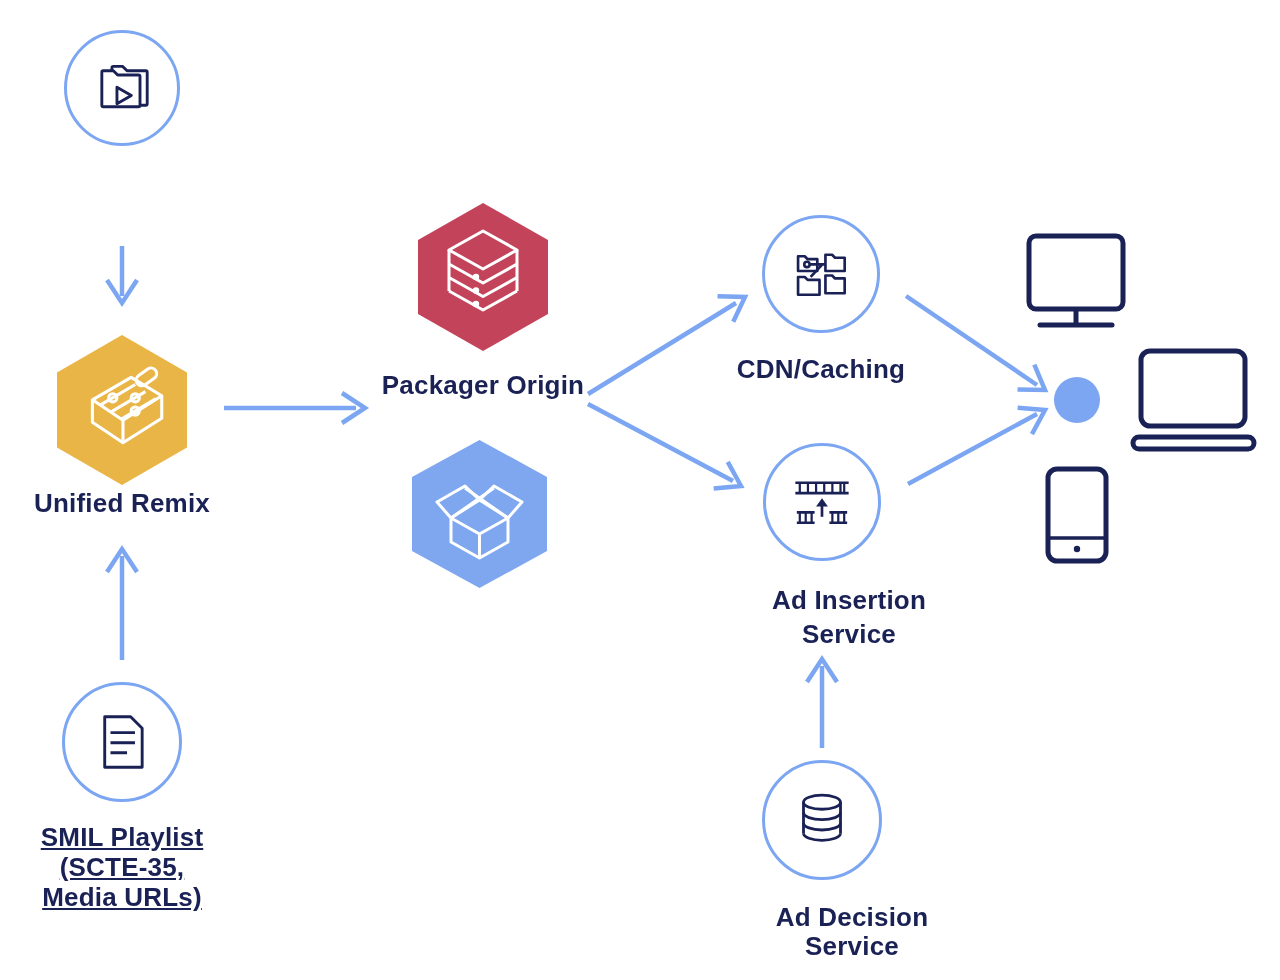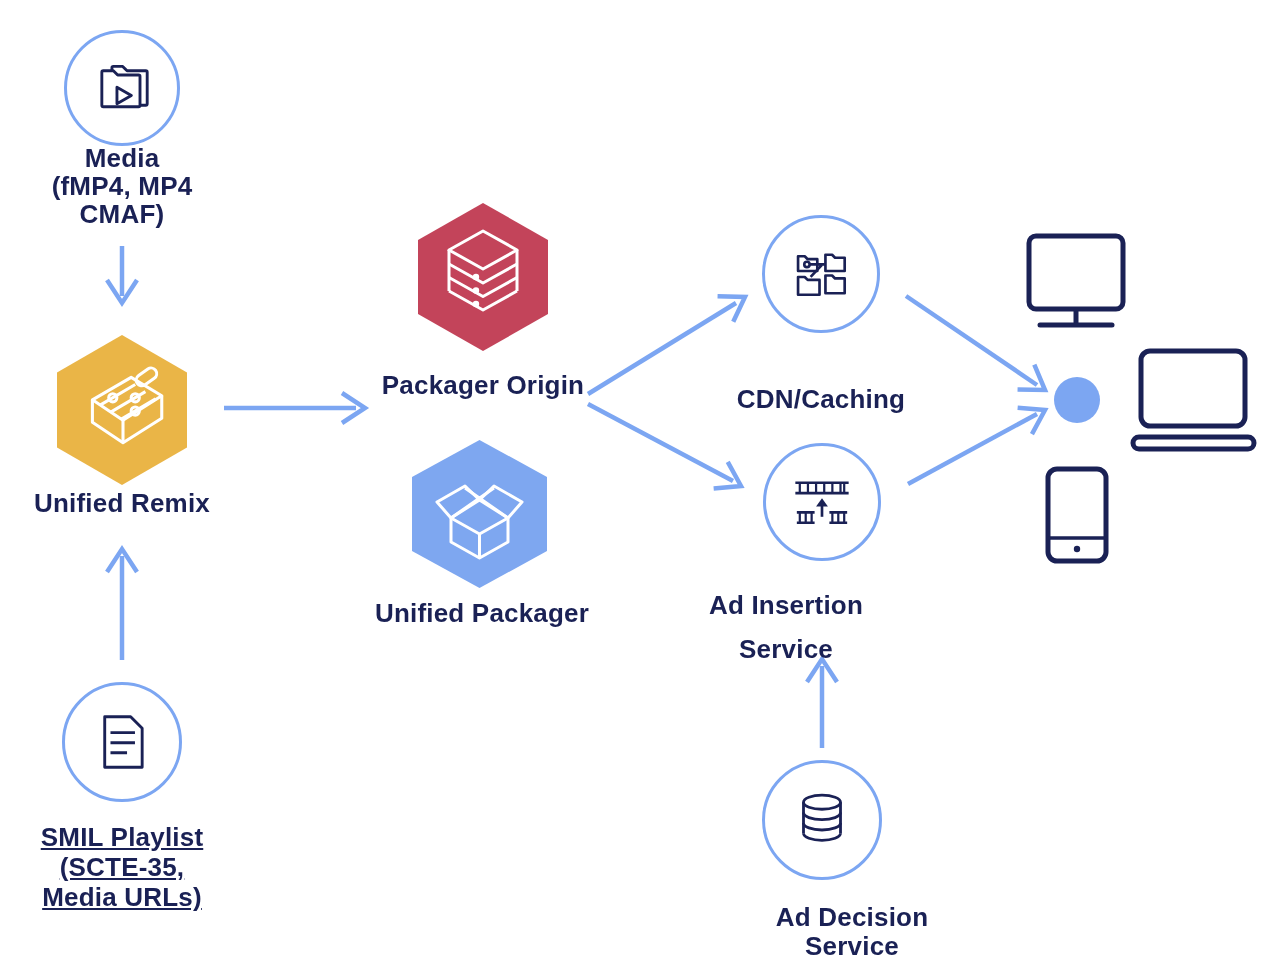--- a/index.html
+++ b/index.html
@@ -84,23 +84,20 @@
 
   <div class="circle-node" style="left:64px;top:30px;width:116px;height:116px;">
     <svg width="72" height="72" viewBox="0 0 100 100">
       <g class="icon-navy" stroke-width="4" stroke-linejoin="round">
         <path d="M36,30 v-8 a2,2 0 0 1 2,-2 h13 l6,6 h26 a2,2 0 0 1 2,2 v44 a2,2 0 0 1 -2,2 h-7"></path>
         <path d="M22,36 v-8 a2,2 0 0 1 2,-2 h14 l6,6 h29 a2,2 0 0 1 2,2 v40 a2,2 0 0 1 -2,2 h-49 a2,2 0 0 1 -2,-2 z" fill="#FFFFFF"></path>
         <path d="M43,49 v23 l20,-11.5 z"></path>
       </g>
     </svg>
   </div>
-  <div class="node-label" style="left:12px;top:144px;width:220px;line-height:28px;">Media
-(fMP4, MP4
-CMAF)</div>
 
   <svg class="abs" style="left:57px;top:335px;" width="130" height="150" viewBox="0 0 130 150">
     <polygon points="65,0 130,37.5 130,112.5 65,150 0,112.5 0,37.5" fill="var(--hex-yellow)"></polygon>
     <g class="icon-white" stroke-width="3" stroke-linejoin="round" transform="translate(15,22) scale(1.02)">
       <rect x="62" y="14" width="22" height="11" rx="5.5" transform="rotate(-35 73 19.5)"></rect>
       <path d="M20,42 L58,20 L88,38 L50,62 Z"></path>
       <path d="M20,42 L20,64 L50,84 L88,60 L88,38"></path>
       <path d="M50,62 L50,84"></path>
       <path d="M28,47 L62,27"></path>
         <circle cx="40" cy="40" r="4"></circle>
@@ -143,51 +140,50 @@
     <polygon points="67.5,0 135,37 135,111 67.5,148 0,111 0,37" fill="var(--hex-blue)"></polygon>
     <g class="icon-white" stroke-width="3" stroke-linejoin="round">
       <path d="M39,78 V102 L67.5,118 L96,102 V78"></path>
       <path d="M39,78 L67.5,94 L96,78"></path>
       <path d="M67.5,94 V118"></path>
       <path d="M39,78 L25,62 L53,46 L67.5,60 Z"></path>
       <path d="M96,78 L110,62 L82,46 L67.5,60 Z"></path>
       <path d="M39,78 L82,48 M96,78 L53,48"></path>
     </g>
   </svg>
-  <div class="node-label" style="left:342px;top:599px;width:280px;">Unified Packager</div>
 
   <div class="circle-node" style="left:762px;top:215px;width:118px;height:118px;">
     <svg width="74" height="74" viewBox="0 0 100 100">
       <g class="icon-navy" stroke-width="3.6" stroke-linejoin="round">
         <path d="M19,26 h9 l4,4 h13 v16 h-26 z"></path>
         <path d="M56,24 h9 l4,4 h13 v18 h-26 z"></path>
         <path d="M19,54 h9 l4,4 h16 v20 h-29 z"></path>
         <path d="M56,52 h9 l4,4 h13 v20 h-26 z"></path>
         <circle cx="31" cy="37" r="3.6"></circle>
         <path d="M35,37 H56 M51,38 L36,54"></path>
       </g>
     </svg>
   </div>
-  <div class="node-label" style="left:701px;top:355px;width:240px;margin-top:30px;">CDN/Caching</div>
+  <div class="node-label" style="left:701px;top:355px;width:240px;">CDN/Caching</div>
 
   <div class="circle-node" style="left:763px;top:443px;width:118px;height:118px;">
     <svg width="74" height="74" viewBox="0 0 100 100">
       <g class="icon-navy" stroke-width="3.6">
         <path d="M14,24 H86 M14,38 H86"></path>
         <path d="M20,24 V38 M31,24 V38 M42,24 V38 M53,24 V38 M64,24 V38 M75,24 V38 M80,24 V38" stroke-width="3"></path>
         <path d="M16,64 H40 M16,78 H40"></path>
         <path d="M20,64 V78 M28,64 V78 M36,64 V78" stroke-width="3"></path>
         <path d="M60,64 H84 M60,78 H84"></path>
         <path d="M64,64 V78 M72,64 V78 M80,64 V78" stroke-width="3"></path>
         <path d="M50,70 V50"></path>
         <path d="M42,56 L50,45 L58,56 Z" fill="var(--navy)" stroke="none"></path>
       </g>
     </svg>
   </div>
-  <div class="node-label" style="left:666px;top:583px;width:240px;line-height:44px;">Ad Insertion
+  <div class="node-label" style="left:729px;top:583px;width:240px;line-height:34px;">Ad Insertion
 Service</div>
 
   <div class="circle-node" style="left:762px;top:760px;width:120px;height:120px;">
     <svg width="74" height="74" viewBox="0 0 100 100">
       <g class="icon-navy" stroke-width="3.8">
         <ellipse cx="50" cy="26" rx="25" ry="9.5"></ellipse>
         <path d="M25,26 V68 M75,26 V68"></path>
         <path d="M25,40 A25,9.5 0 0 0 75,40"></path>
         <path d="M25,54 A25,9.5 0 0 0 75,54"></path>
         <path d="M25,68 A25,9.5 0 0 0 75,68"></path>

